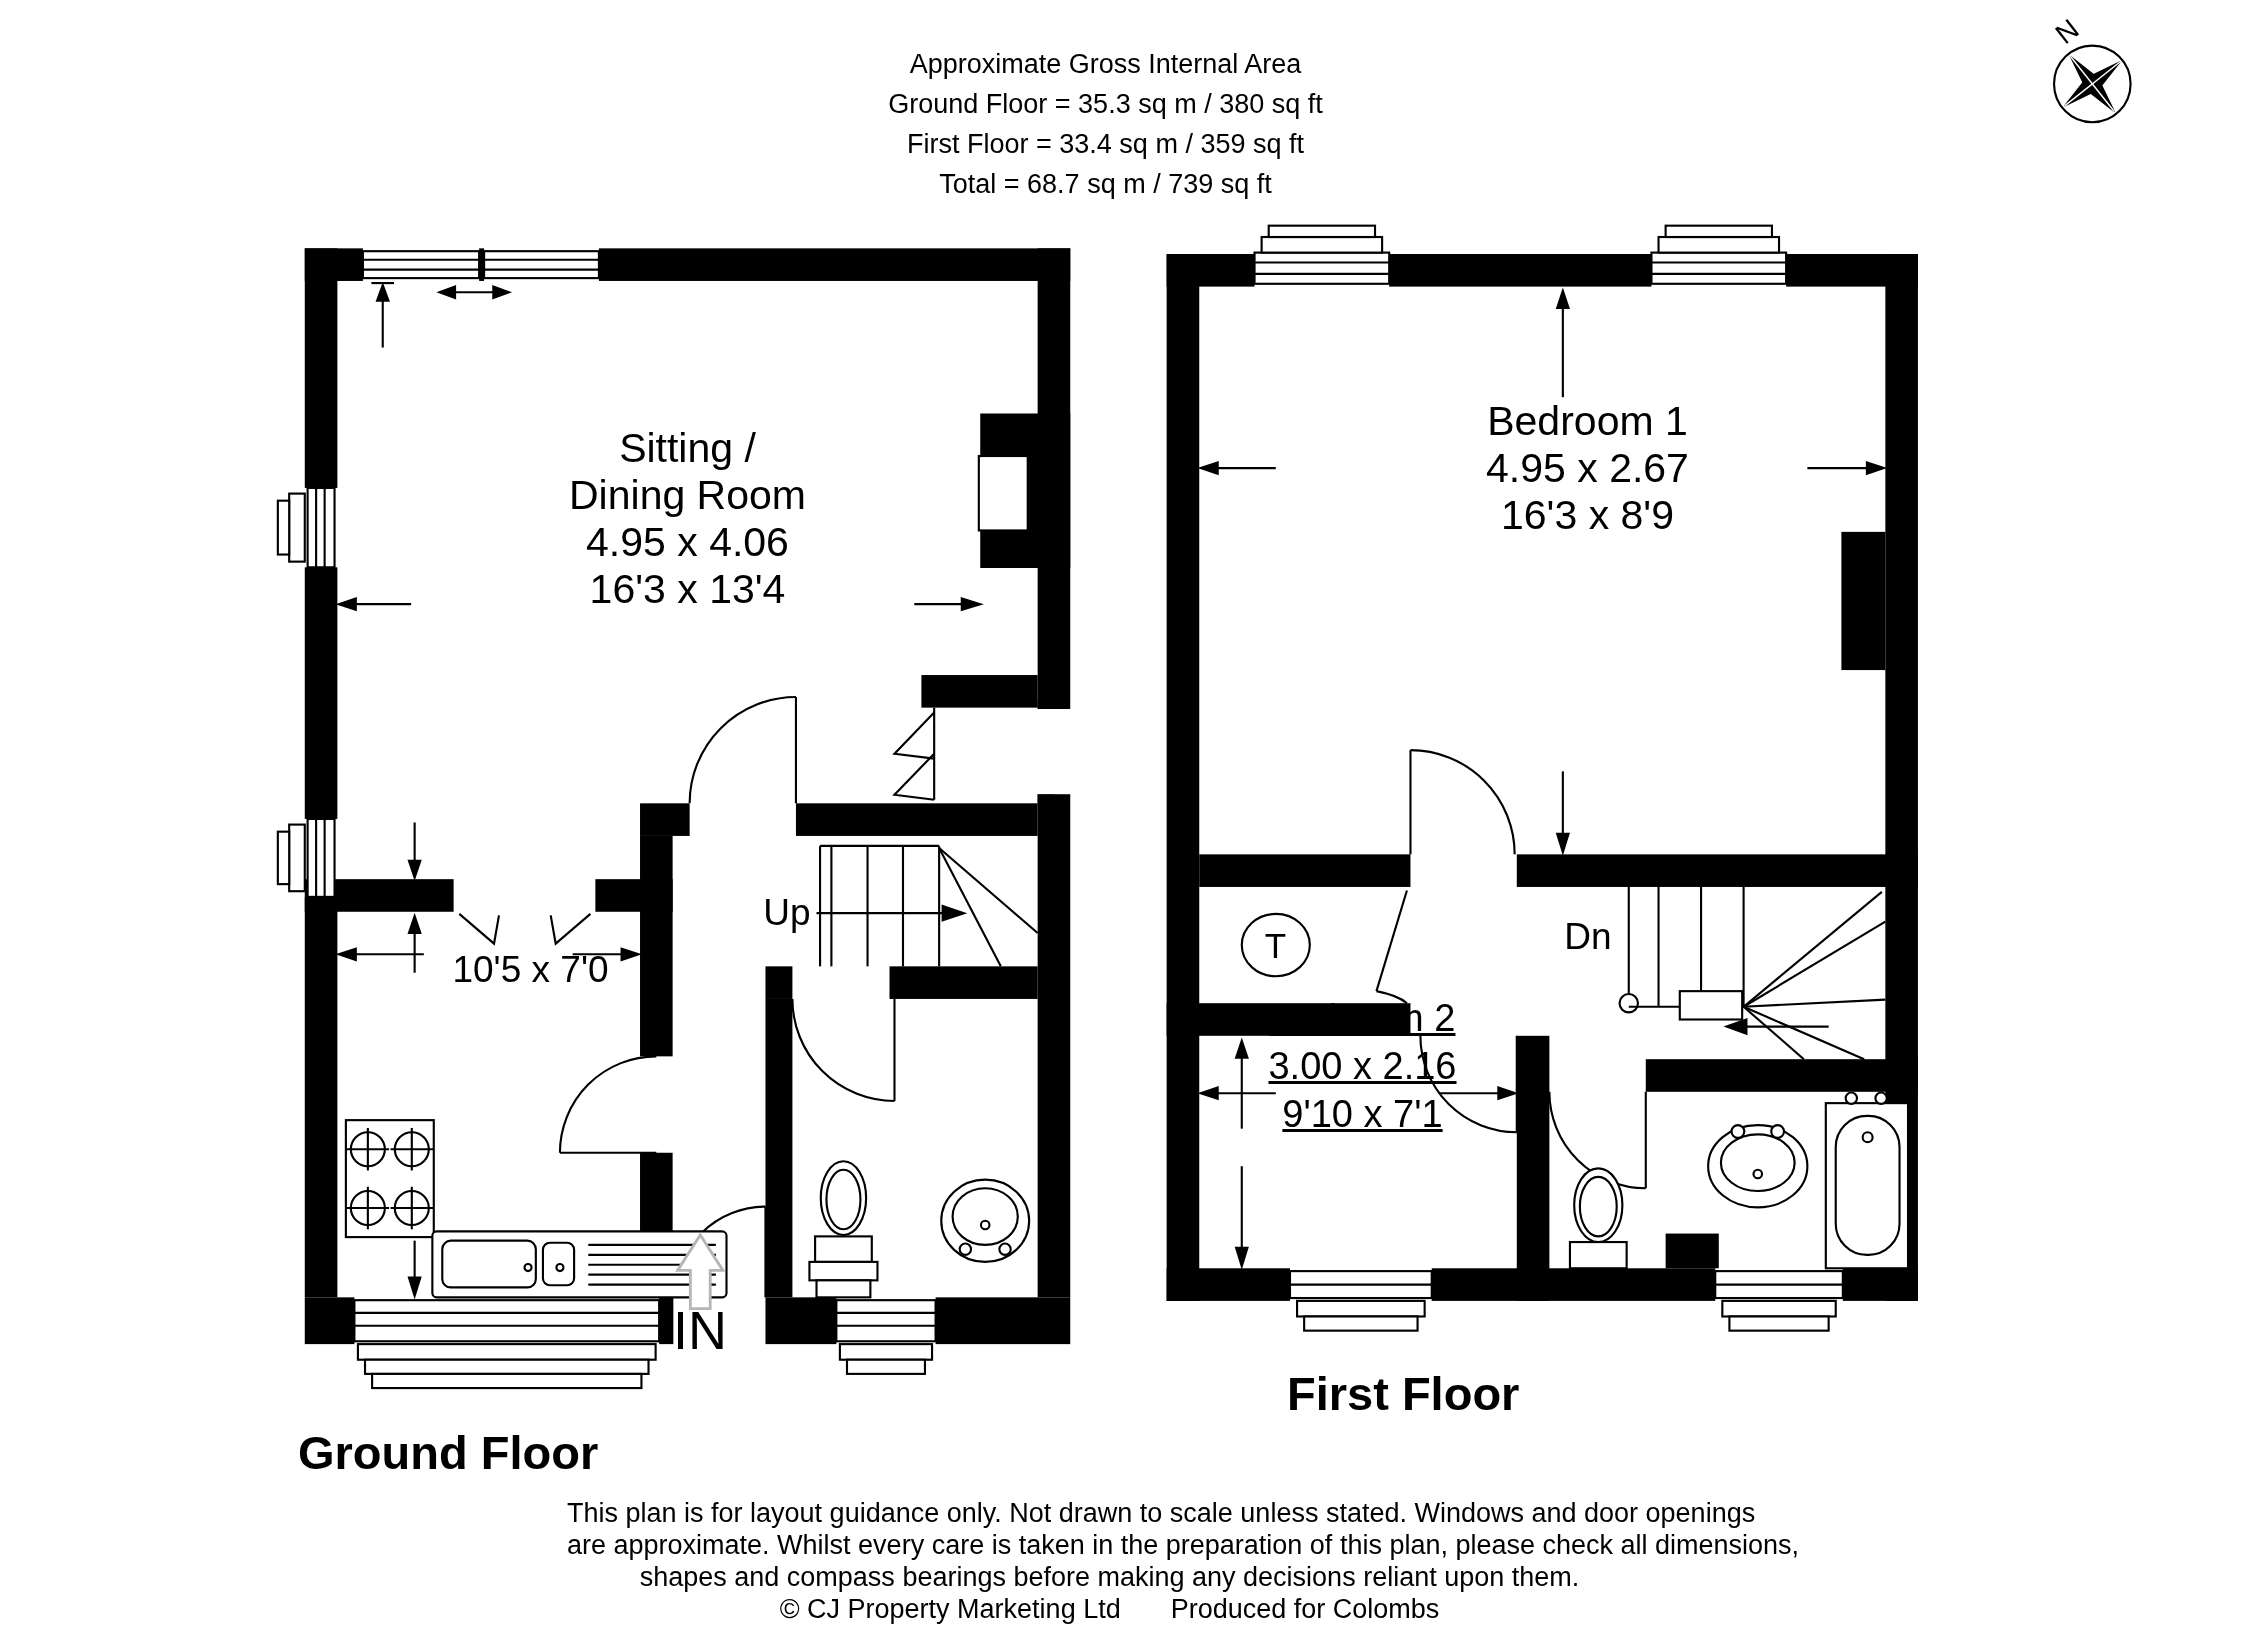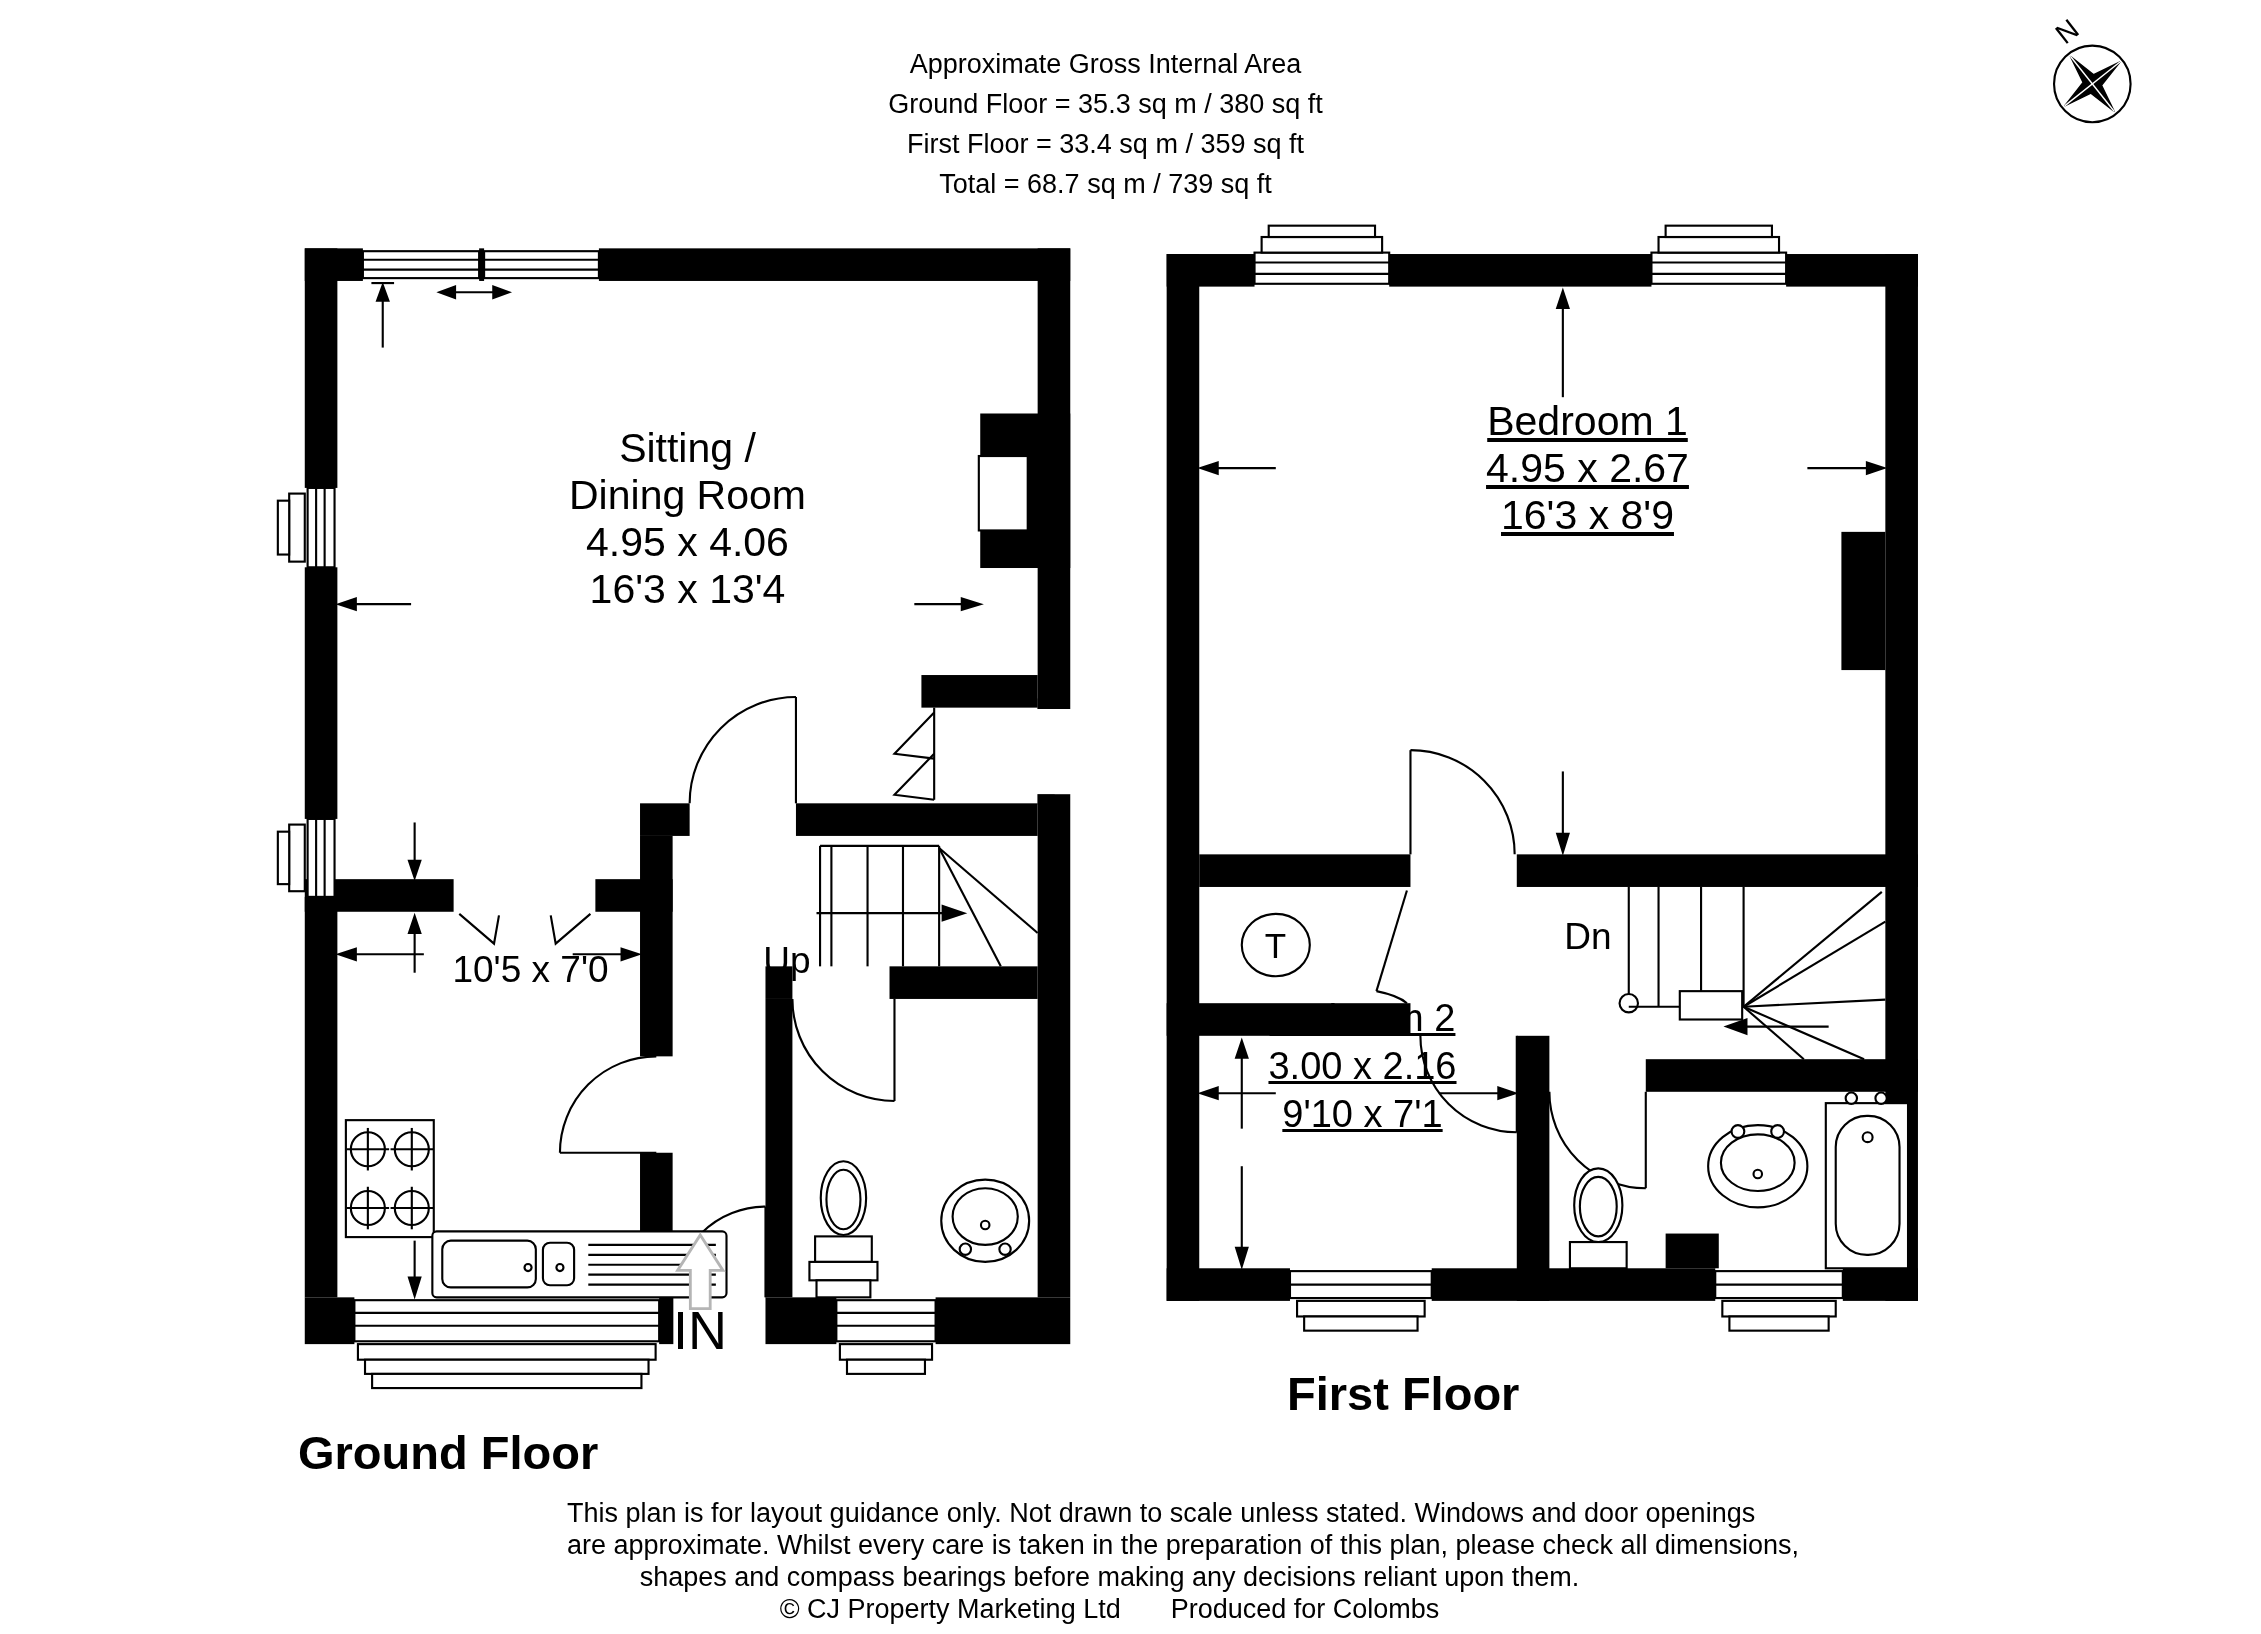--- a/index.html
+++ b/index.html
@@ -350,27 +350,27 @@
   <div>Sitting /</div>
   <div>Dining Room</div>
   <div>4.95 x 4.06</div>
   <div>16'3 x 13'4</div>
 </div>
 
 <div class="txt room-k" style="left:318px;top:947px;width:425px;">
   <div>10'5 x 7'0</div>
 </div>
 
-<div class="txt small-lab" style="left:716px;top:892px;width:142px;margin-top:48px;">Up</div>
+<div class="txt small-lab" style="left:716px;top:892px;width:142px;">Up</div>
 
 <div class="txt in-lab" style="left:629px;top:1299px;width:142px;">IN</div>
 
 <div class="txt floor-lab" style="left:298px;top:1426px;width:496px;">Ground Floor</div>
 
-<div class="txt room" style="left:1375px;top:398px;width:425px;text-decoration:underline;">
+<div class="txt room" style="left:1375px;top:398px;width:425px;">
   <div>Bedroom 1</div>
   <div>4.95 x 2.67</div>
   <div>16'3 x 8'9</div>
 </div>
 
 <div class="txt room-b2" style="left:1150px;top:994px;width:425px;">
   <div>Bedroom 2</div>
   <div>3.00 x 2.16</div>
   <div>9'10 x 7'1</div>
 </div>

